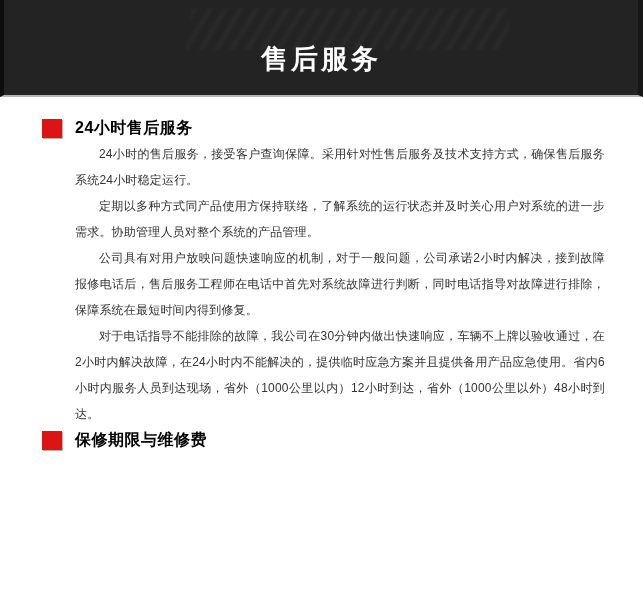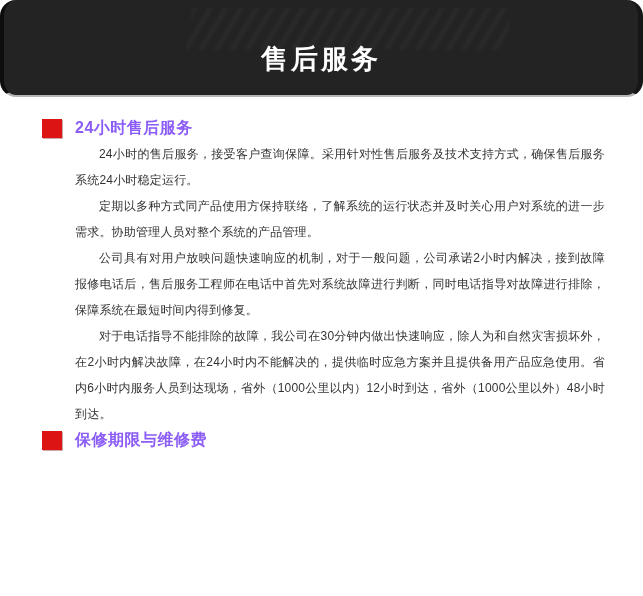--- a/index.html
+++ b/index.html
@@ -13,21 +13,20 @@
   }
   
   .band{
     position:relative;
     box-sizing:border-box;
     height:97px;
     background:var(--band-bg,#232323);
     border-left:4px solid #0d0d0d;
     border-right:5px solid #161616;
     border-bottom:2px solid #b5b5b5;
-    border-radius:16px;
   }
   .band-title{
     position:absolute;
     left:0;right:0;
     top:44px;
     text-align:center;
     color:var(--band-fg,#ffffff);
     font-size:27px;
     font-weight:bold;
     letter-spacing:3px;
@@ -55,21 +54,21 @@
   .bullet{
     width:20px;height:19px;
     background:var(--accent,#dd1414);
     box-shadow:1px 1px 0 rgba(120,0,0,.35);
     flex:0 0 auto;
   }
   .sec-title{
     margin-left:13px;
     font-size:16px;
     font-weight:bold;
-    color:#8b5cf6;
+    color:#000000;
     letter-spacing:.5px;
     white-space:nowrap;
   }
   .para{
     margin:0 38px 0 75px;
     text-indent:2em;
     text-align:justify;
     font-size:12px;
     line-height:26px;
     color:#333333;
@@ -95,21 +94,21 @@
       </div>
       <p class="para">24小时的售后服务，接受客户查询保障。采用针对性售后服务及技术支持方式，确保售后服务系统24小时稳定运行。</p>
     </div>
 
     <div class="section">
       <p class="para">定期以多种方式同产品使用方保持联络，了解系统的运行状态并及时关心用户对系统的进一步需求。协助管理人员对整个系统的产品管理。</p>
     </div>
 
     <div class="section">
       <p class="para">公司具有对用户放映问题快速响应的机制，对于一般问题，公司承诺2小时内解决，接到故障报修电话后，售后服务工程师在电话中首先对系统故障进行判断，同时电话指导对故障进行排除，保障系统在最短时间内得到修复。</p>
-      <p class="para">对于电话指导不能排除的故障，我公司在30分钟内做出快速响应，除人为和自然灾害损坏外，在2小时内解决故障，在24小时内不能解决的，提供临时应急方案并且提供备用产品应急使用。省内6小时内服务人员到达现场，省外（1000公里以内）12小时到达，省外（1000公里以外）48小时到达。</p>
+      <p class="para">对于电话指导不能排除的故障，我公司在30分钟内做出快速响应，车辆不上牌以验收通过，在2小时内解决故障，在24小时内不能解决的，提供临时应急方案并且提供备用产品应急使用。省内6小时内服务人员到达现场，省外（1000公里以内）12小时到达，省外（1000公里以外）48小时到达。</p>
     </div>
 
     <div class="section">
       <div class="sec-head">
         <span class="bullet"></span>
         <span class="sec-title">保修期限与维修费</span>
       </div>
     </div>
 
   </div>

